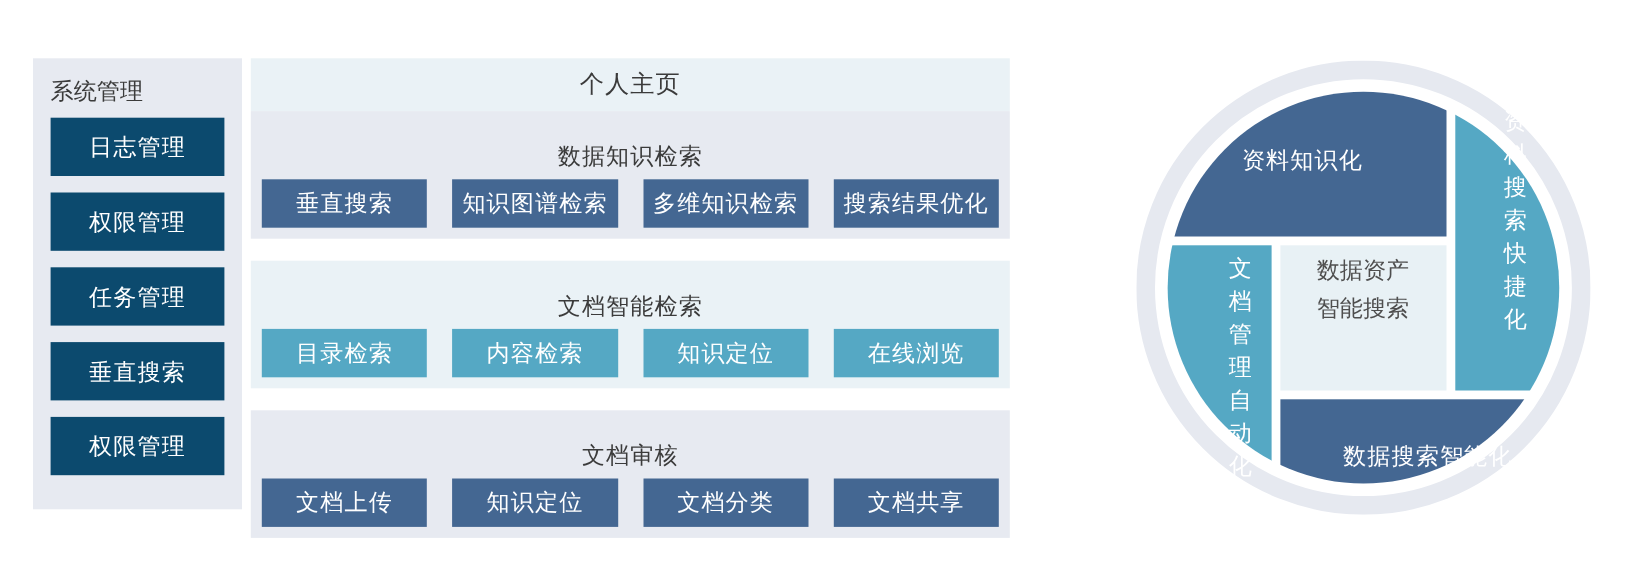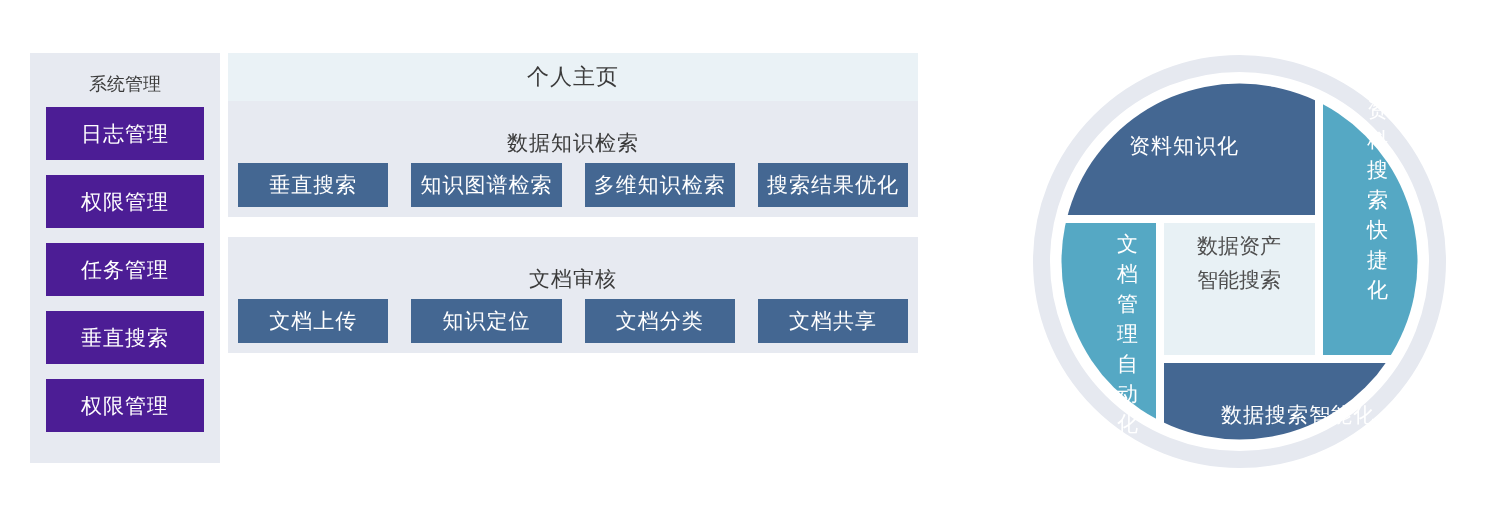--- a/index.html
+++ b/index.html
@@ -12,30 +12,29 @@
   #root { position: relative; width: 1488px; height: 524px; }
 
   
   #sidebar {
     position: absolute; left: 30px; top: 53px;
     width: 190px; height: 410px;
     background: #e7eaf1;
     padding: 14px 16px 0 16px;
   }
   #sidebar-title {
-    text-align: center;
-    font-size: 18px;
+    font-size: 21px;
     color: #3b3b3b;
     line-height: 34px;
     height: 40px;
   }
   .side-btn {
     height: 53px;
     margin-bottom: 15px;
-    background: #4c1d95;
+    background: #0c4a6e;
     color: #ffffff;
     font-size: 21px;
     display: flex; align-items: center; justify-content: center;
     letter-spacing: 1px;
     text-align: right;
   }
 
   
   #panels { position: absolute; left: 228px; top: 53px; width: 690px; }
 
@@ -101,20 +100,29 @@
     <div class="section section-lavender">
       <div class="section-title">数据知识检索</div>
       <div class="row">
         <div class="chip chip-dark">垂直搜索</div>
         <div class="chip chip-dark">知识图谱检索</div>
         <div class="chip chip-dark">多维知识检索</div>
         <div class="chip chip-dark">搜索结果优化</div>
       </div>
     </div>
 
+    <div class="section section-cyan">
+      <div class="section-title">文档智能检索</div>
+      <div class="row">
+        <div class="chip chip-teal">目录检索</div>
+        <div class="chip chip-teal">内容检索</div>
+        <div class="chip chip-teal">知识定位</div>
+        <div class="chip chip-teal">在线浏览</div>
+      </div>
+    </div>
 
     <div class="section section-lavender">
       <div class="section-title">文档审核</div>
       <div class="row">
         <div class="chip chip-dark">文档上传</div>
         <div class="chip chip-dark">知识定位</div>
         <div class="chip chip-dark">文档分类</div>
         <div class="chip chip-dark">文档共享</div>
       </div>
     </div>

